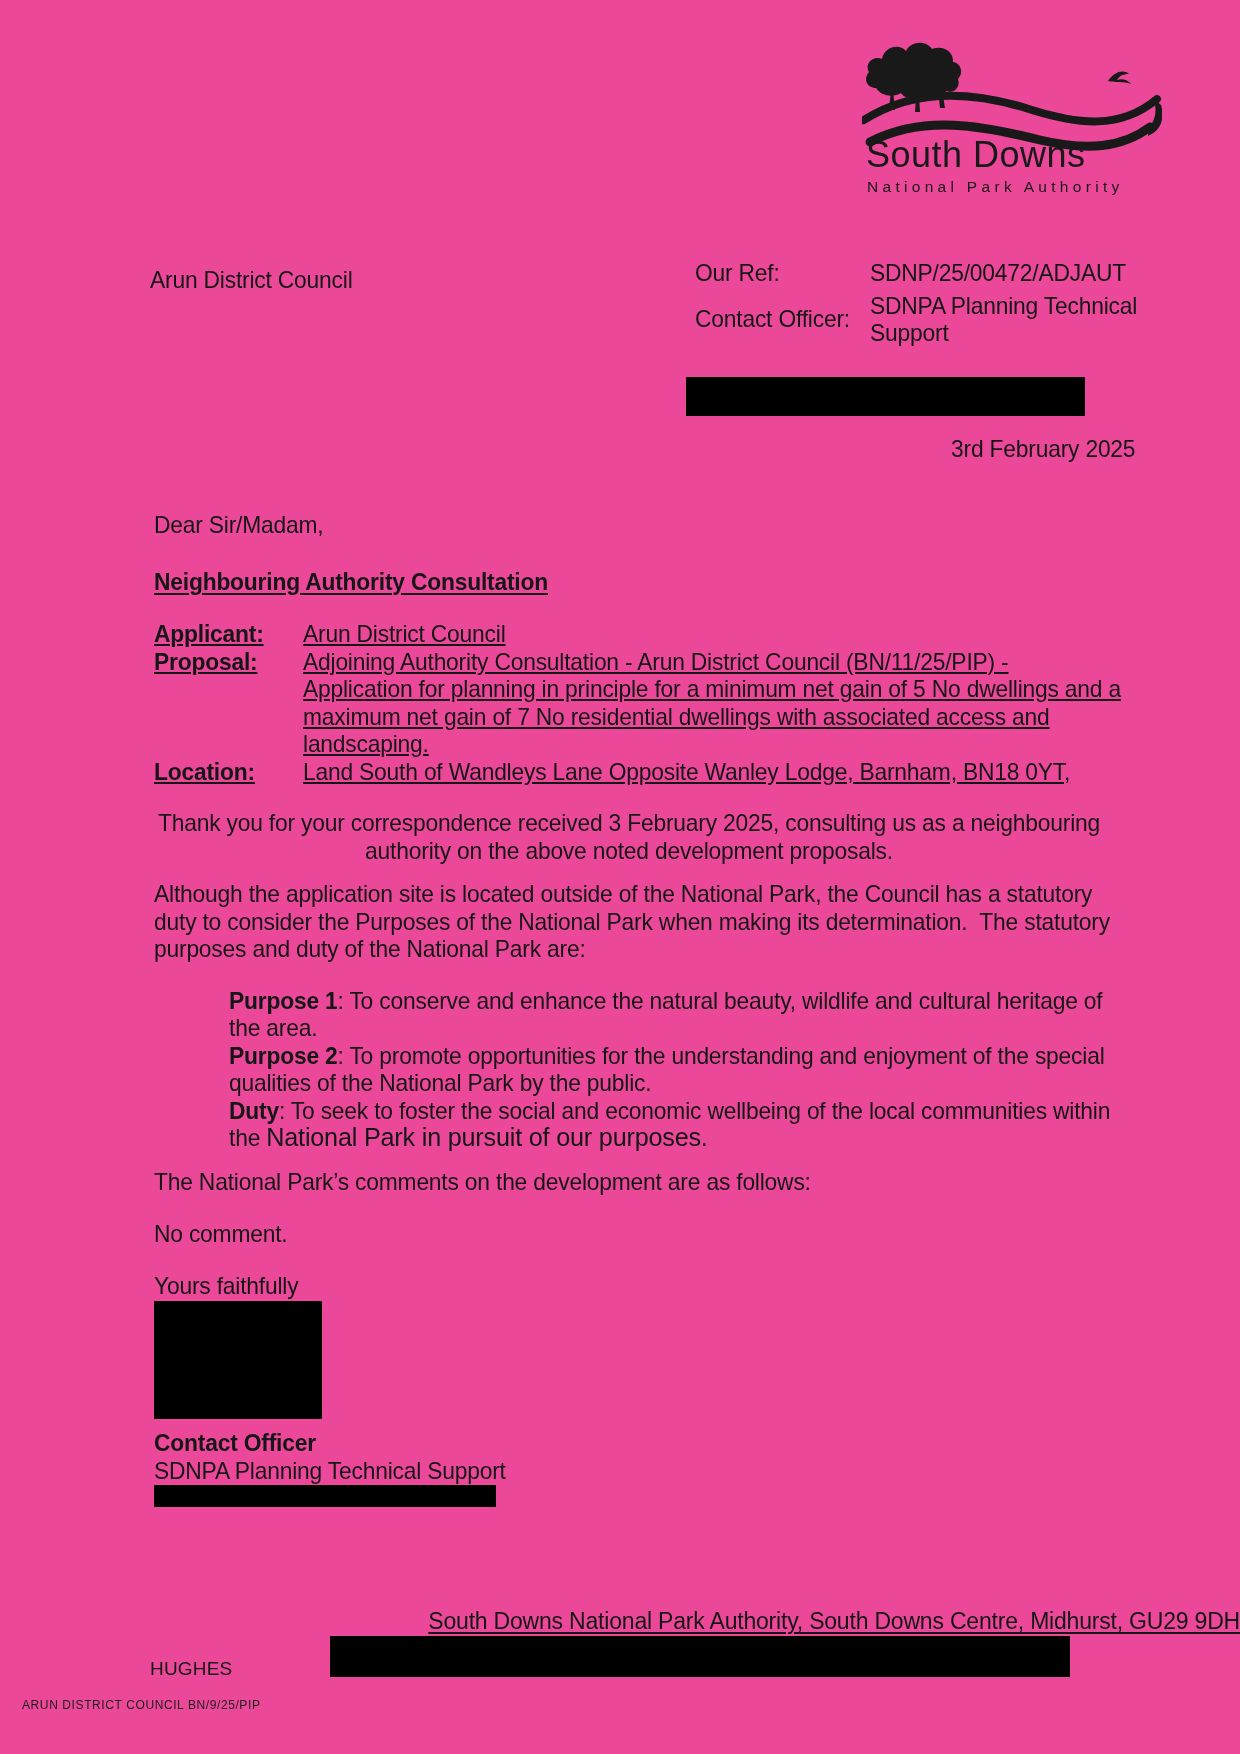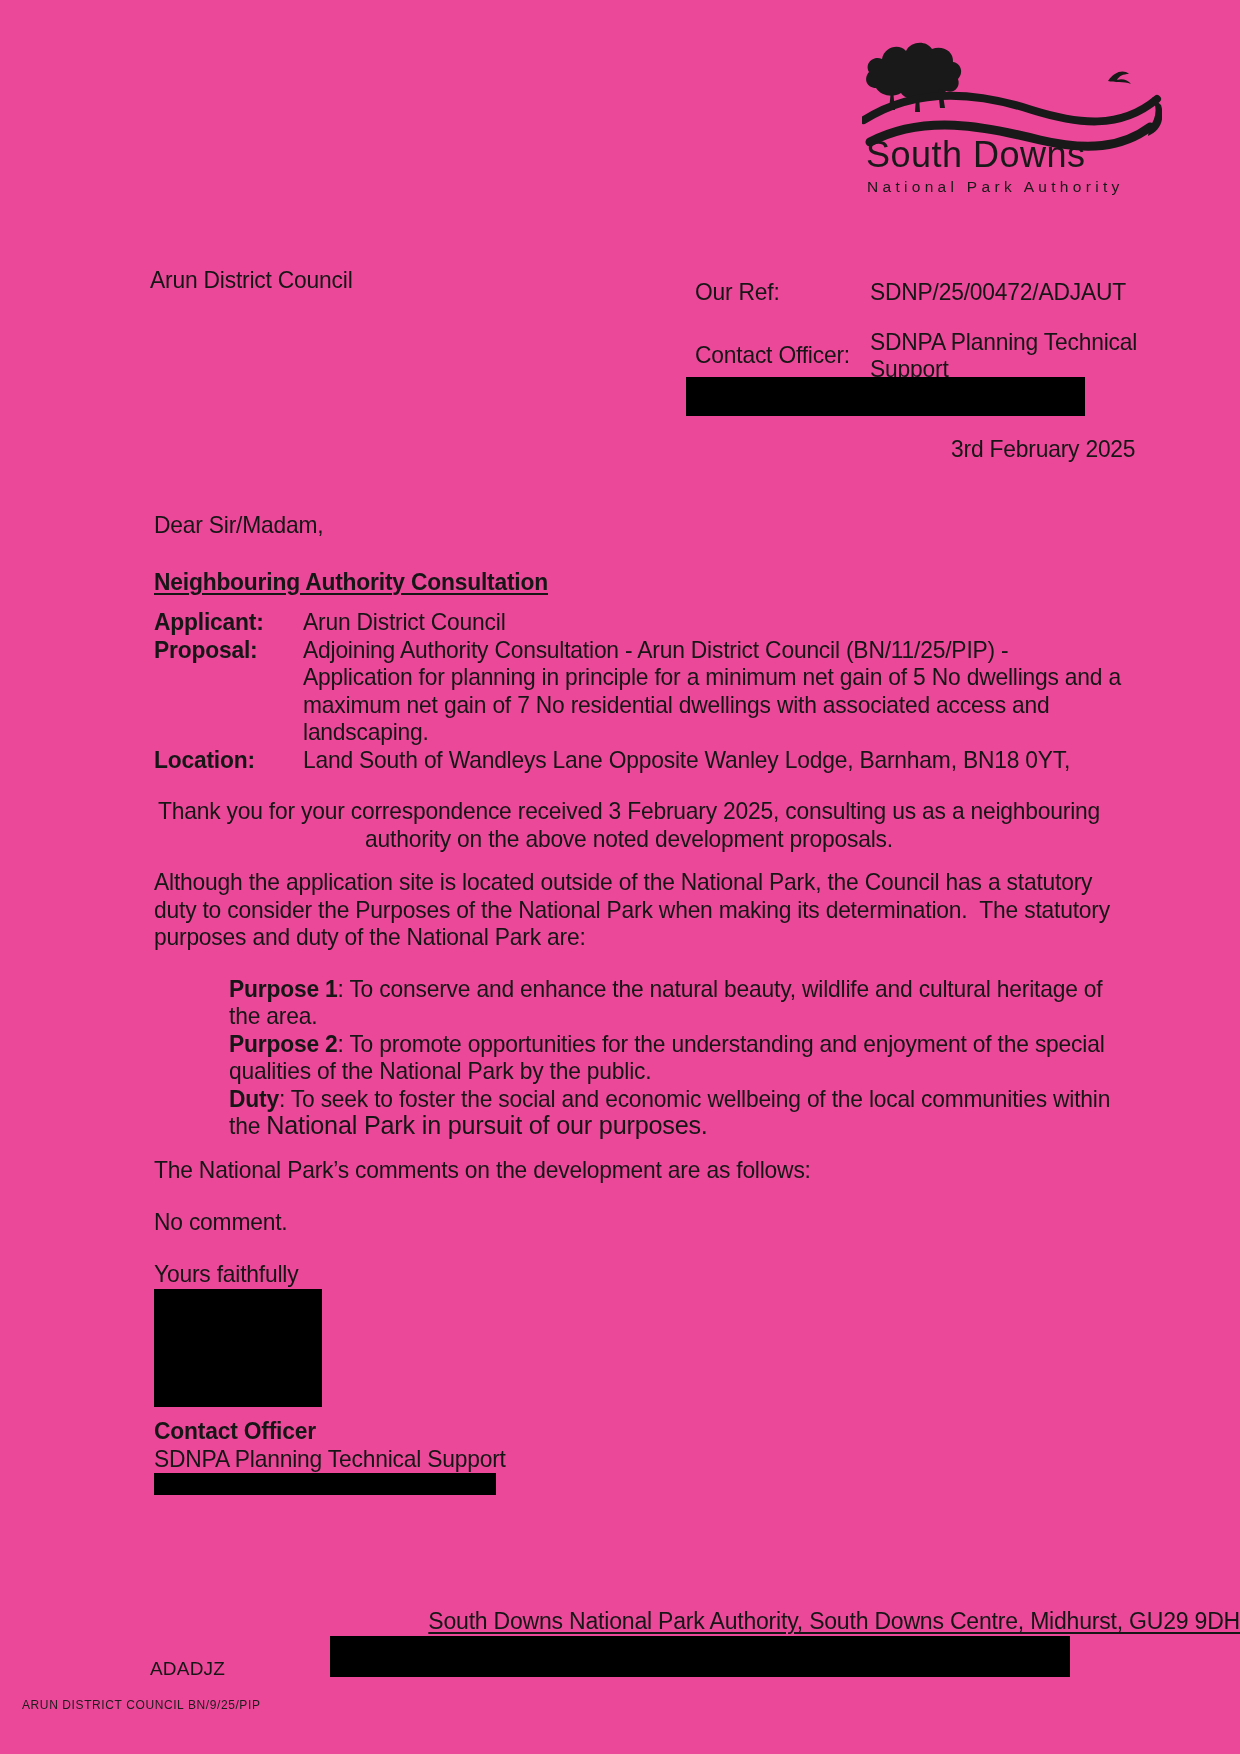--- a/index.html
+++ b/index.html
@@ -7,29 +7,29 @@
     position:relative;width:1240px;height:1754px;background:#ec4899;
     font-family:"Liberation Sans",sans-serif;color:#161616;overflow:hidden;margin:0 auto;
   }
   .ln{white-space:pre;font-size:24px;line-height:27.5px;letter-spacing:-0.2px;
       transform:scaleX(0.95);transform-origin:0 50%;}
   .bold{font-weight:bold;}
   .ul{text-decoration:underline;text-decoration-thickness:2px;text-underline-offset:3px;}
   .redact{position:absolute;background:#000;}
   .logo{position:absolute;left:862px;top:36px;}
   .recipient{position:absolute;left:150px;top:266px;}
-  .refgrid{position:absolute;left:695px;top:278px;display:grid;
-           grid-template-columns:175px 300px;row-gap:22px;}
+  .refgrid{position:absolute;left:695px;top:259px;display:grid;
+           grid-template-columns:175px 300px;row-gap:5px;}
   .refgrid .center{align-self:center;}
   .wraptext{font-size:24px;line-height:27px;letter-spacing:-0.2px;white-space:normal;
             transform:scaleX(0.95);transform-origin:0 0;}
   .date{position:absolute;right:95px;top:435px;}
   .bodyflow{position:absolute;left:154px;top:511px;width:1000px;}
   .subject{margin-top:29px;}
-  .detailsgrid{margin-top:13px;display:grid;grid-template-columns:149px 1fr;}
+  .detailsgrid{margin-top:25px;display:grid;grid-template-columns:149px 1fr;text-decoration:underline;}
   .p1{margin-top:24px;text-align:center;}
   .p2{margin-top:16px;}
   .purposes{margin-top:24px;margin-left:75px;}
   .duty-em{font-size:26.5px;}
   .comments-intro{margin-top:16px;}
   .comment{margin-top:25px;}
   .closing{margin-top:24px;}
   .sigbox{margin-top:2px;width:168px;height:118px;background:#000;}
   .signatory{margin-top:6px;}
   .contact-heading{margin-top:10px;}
@@ -129,16 +129,16 @@
 
 
     <div class="ln bold contact-heading">Contact Officer</div>
     <div class="ln">SDNPA Planning Technical Support</div>
     <div class="bar-contact"></div>
 
   </div>
 
   <div class="address">South Downs National Park Authority, South Downs Centre, Midhurst, GU29 9DH</div>
   <div class="redact bar-footer"></div>
-  <div class="doccode">ADADJZ</div>
+  <div class="doccode">HUGHES</div>
   <div class="pageref">ARUN DISTRICT COUNCIL BN/9/25/PIP</div>
 
 </div>
 
 </body></html>

